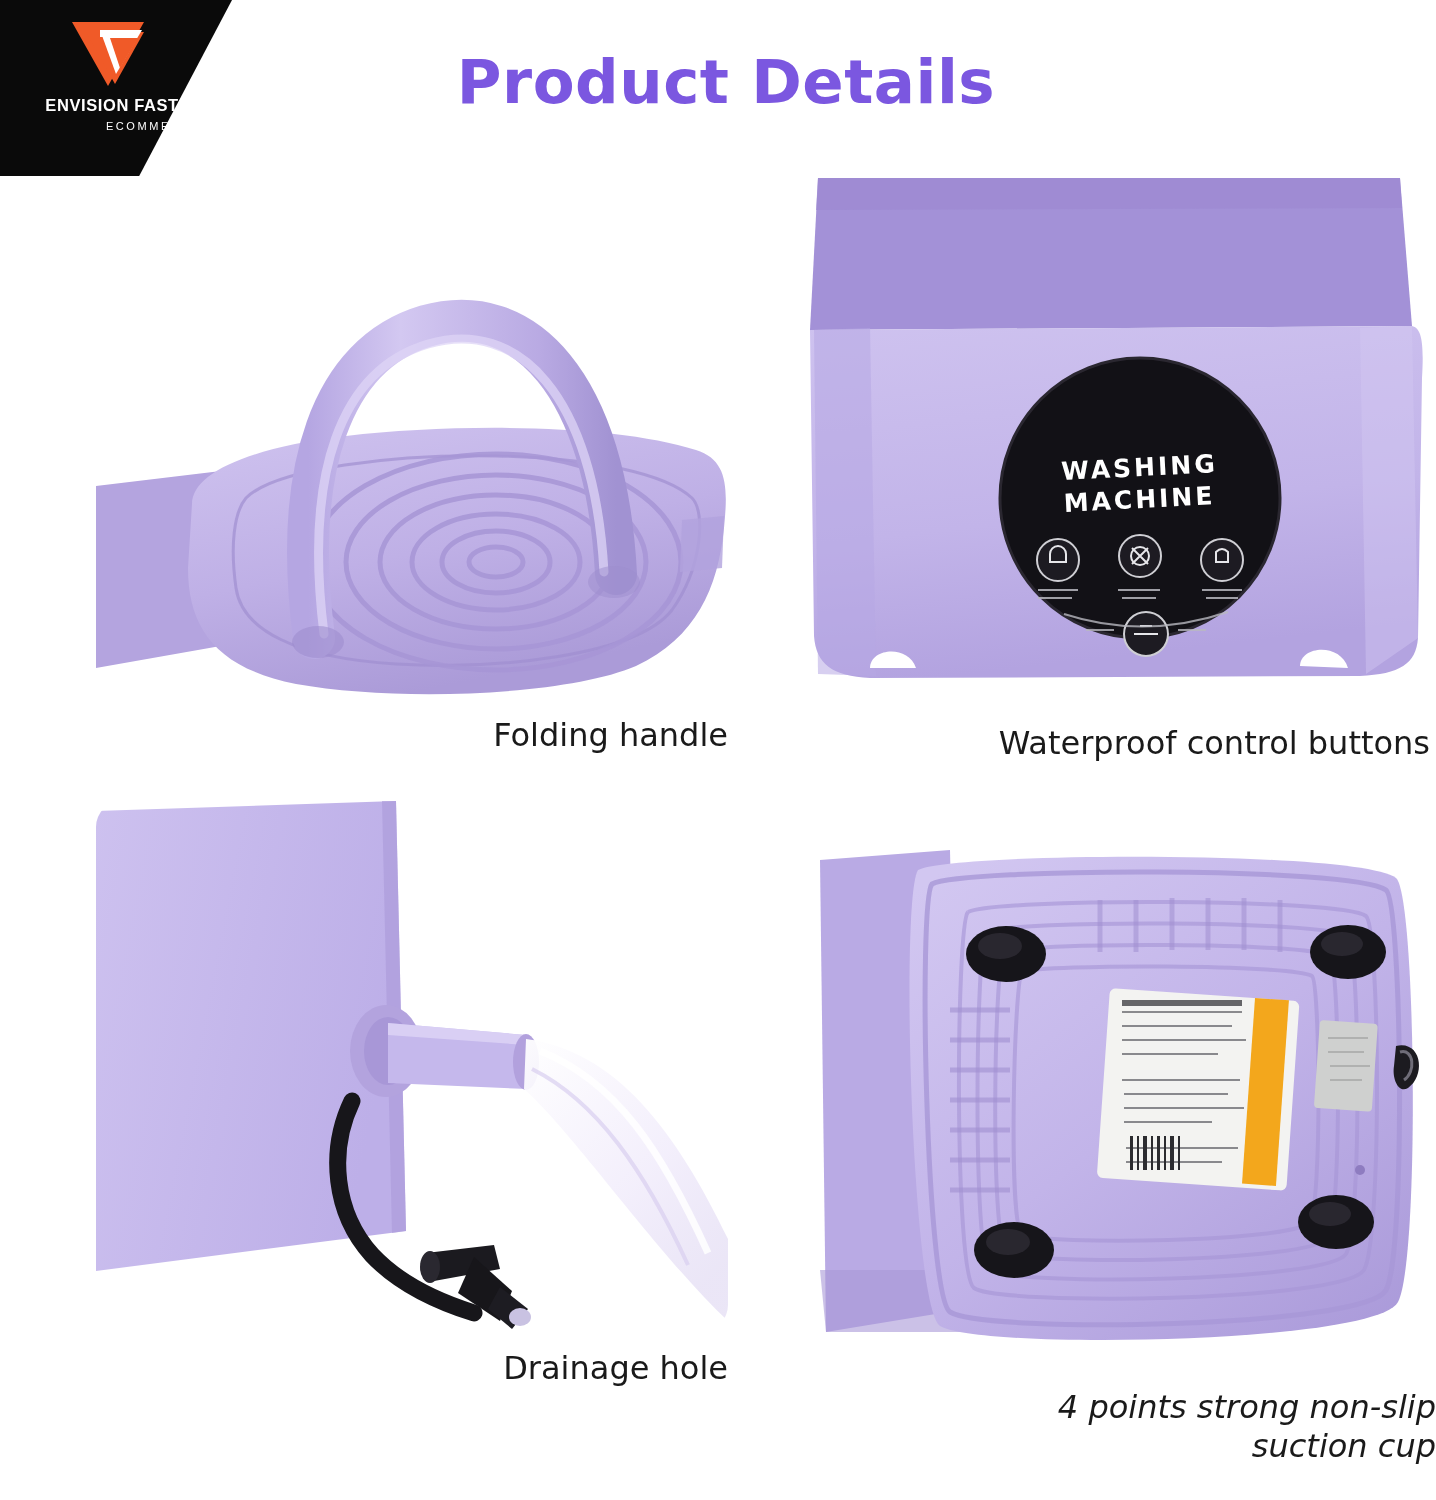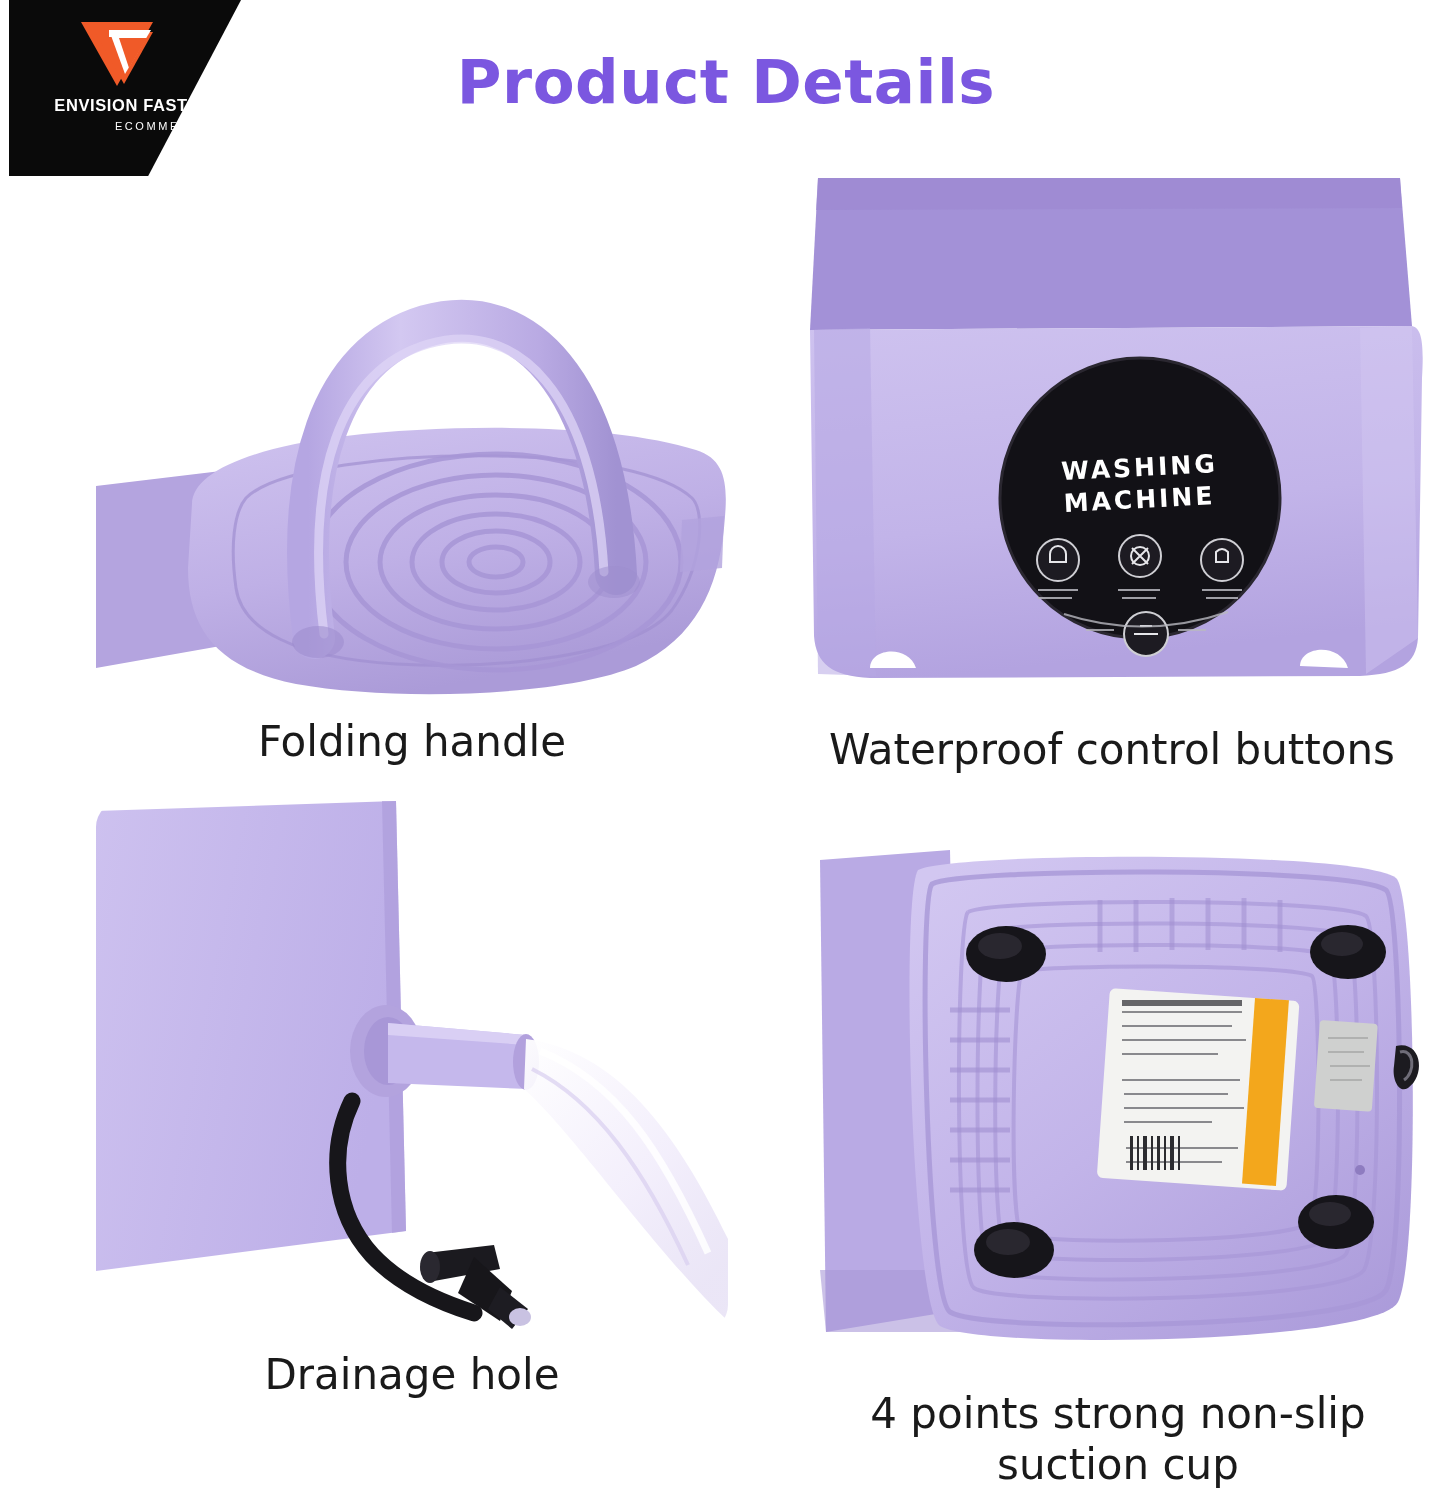--- a/index.html
+++ b/index.html
@@ -17,21 +17,20 @@
 
   
   .logo-badge {
     position: absolute;
     left: 0;
     top: 0;
     width: 232px;
     height: 176px;
     overflow: hidden;
     z-index: 5;
-    margin-left: 9px;
   }
   .logo-badge .blackshape {
     position: absolute;
     left: 0;
     top: 0;
     width: 232px;
     height: 176px;
     background: #0a0a0a;
     clip-path: polygon(0 0, 100% 0, 60% 100%, 0 100%);
   }
@@ -96,44 +95,44 @@
     left: 0;
     top: 0;
     border-radius: 26px;
     overflow: hidden;
     background: #ffffff;
   }
   .caption {
     position: absolute;
     left: 0;
     width: 100%;
-    text-align: center;
+    text-align: right;
     font-family: "DejaVu Sans", sans-serif;
-    font-size: 42px;
+    font-size: 32px;
     color: #1a1a1a;
     line-height: 1.22;
     white-space: pre-line;
   }
 
   
   #cell-folding-handle { left: 96px;  top: 0;    width: 632px; height: 640px; }
   #cell-folding-handle .photo  { width: 632px; height: 530px; }
   #cell-folding-handle .caption{ top: 548px; }
 
   #cell-control-buttons { left: 800px; top: 0;   width: 636px; height: 640px; }
   #cell-control-buttons .photo  { width: 626px; height: 530px; }
   #cell-control-buttons .caption{ top: 556px; left: -6px; }
 
   #cell-drainage-hole { left: 96px;  top: 633px; width: 632px; height: 660px; }
   #cell-drainage-hole .photo  { width: 632px; height: 530px; }
   #cell-drainage-hole .caption{ top: 548px; }
 
   #cell-suction-cup { left: 800px; top: 672px; width: 636px; height: 660px; }
   #cell-suction-cup .photo  { width: 626px; height: 530px; }
-  #cell-suction-cup .caption{ top: 548px; }
+  #cell-suction-cup .caption{ top: 548px; font-style: italic; }
 
   svg { display: block; }
 </style>
 </head>
 <body>
 
 <div class="logo-badge">
   <div class="blackshape"></div>
   <div class="logo-mark">
     <svg viewBox="0 0 76 72" width="76" height="72">

